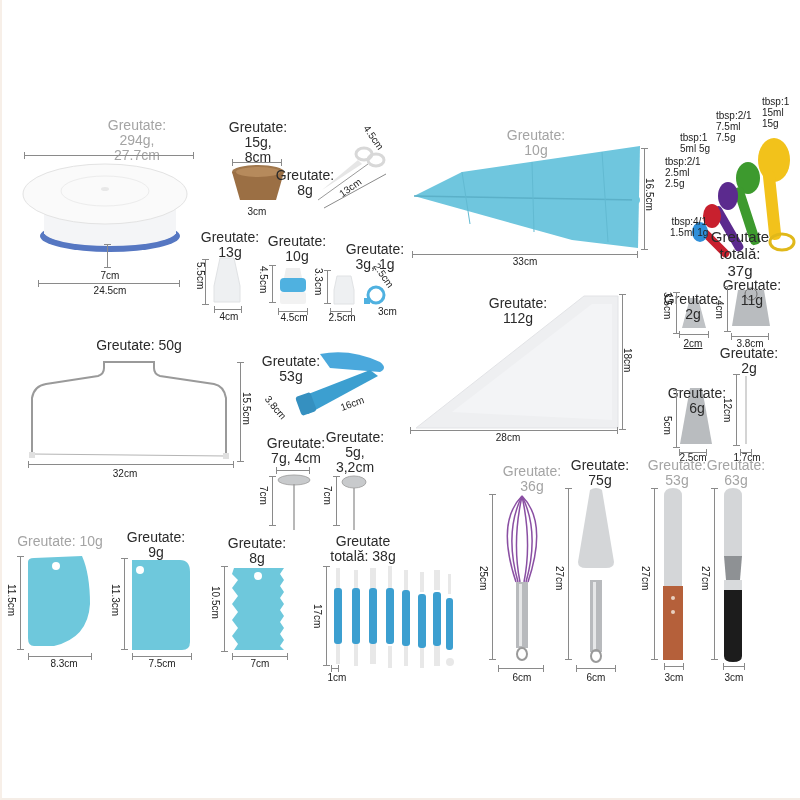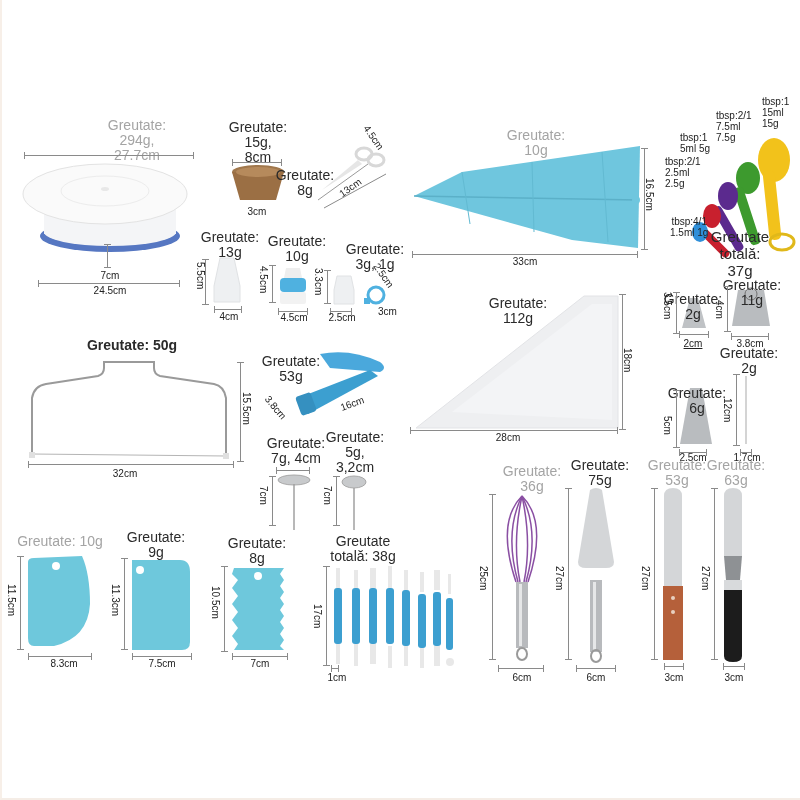--- a/index.html
+++ b/index.html
@@ -153,21 +153,21 @@
 2.5ml
 2.5g</div>
   <div class="small" style="left:670px;top:216px;text-align:center;">tbsp:4/1
 1.5ml 1g</div>
   <div class="lbl" style="left:700px;top:228px;width:80px;font-size:15px;line-height:17px;">Greutate
 totală:
 37g</div>
 </div>
 
 <div>
-  <div class="lbl" style="left:72px;top:338px;width:120px;font-weight:bold;">Greutate: 50g</div>
+  <div class="lbl" style="left:79px;top:338px;width:120px;">Greutate: 50g</div>
   <svg class="abs" style="left:28px;top:360px;" width="210" height="100">
     <path d="M4 96 L4 38 Q6 26 18 24 L70 16 Q76 14 76 8 L76 2 L126 2 L126 8 Q126 14 132 16 L186 24 Q196 26 198 38 L198 96" fill="none" stroke="#9a9a9a" stroke-width="2"></path>
     <line x1="4" y1="94" x2="198" y2="96" stroke="#b5b5b5" stroke-width="1"></line>
     <rect x="1" y="92" width="6" height="6" fill="#e0e0e0"></rect>
     <rect x="195" y="93" width="6" height="6" fill="#e0e0e0"></rect>
   </svg>
   <div class="vline" style="left:240px;top:362px;height:100px;"></div>
   <div class="vdim" style="left:241px;top:392px;">15.5cm</div>
   <div class="hline" style="left:28px;top:464px;width:206px;"></div>
   <div class="dim" style="left:105px;top:468px;width:40px;">32cm</div>

